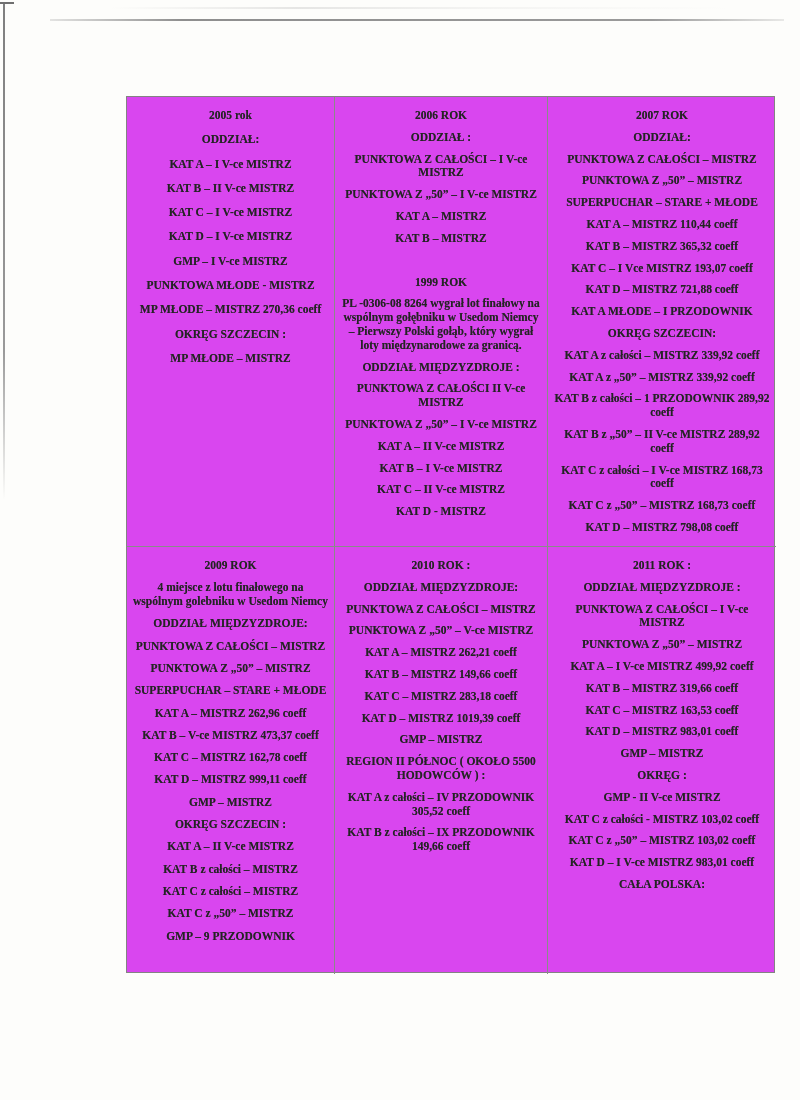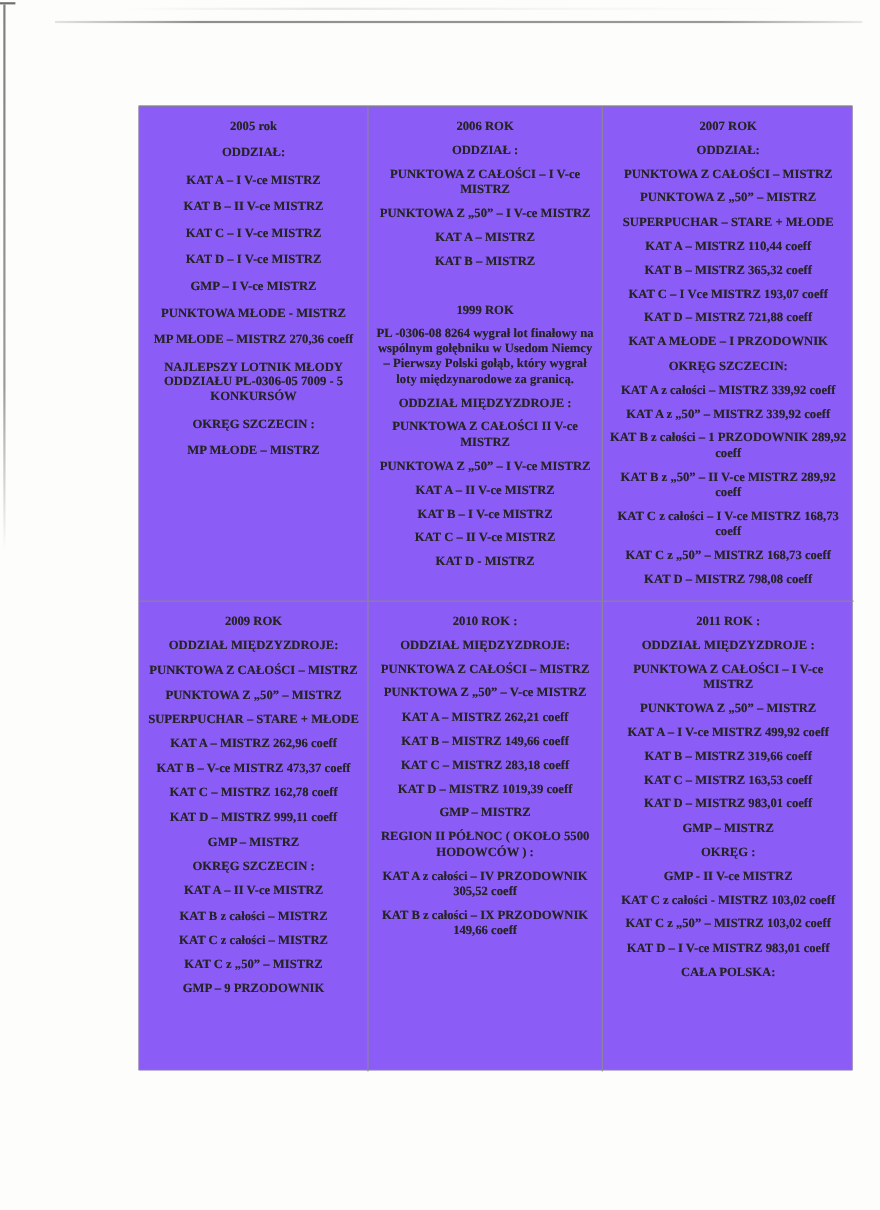--- a/index.html
+++ b/index.html
@@ -25,21 +25,21 @@
     background:linear-gradient(90deg,rgba(190,190,190,0),rgba(185,185,185,.35) 30%,rgba(190,190,190,.15) 60%,rgba(190,190,190,0));
   }
   
   .results-table{
     position:absolute;left:126px;top:96px;width:649px;height:877px;
     display:grid;
     grid-template-columns:208px 213px 228px;
     grid-template-rows:450px 427px;
     border:1px solid #838383;
     box-sizing:border-box;
-    background:#8b5cf6;
+    background:#d946ef;
   }
   .cell{
     box-sizing:border-box;
     padding:5px 2px 4px 2px;
     overflow:hidden;
     text-align:center;
   }
   .cell.row1{border-bottom:1px solid #8a8a8a;}
   .cell:not(.last-col){border-right:1px solid #8a8a8a;}
   .line{
@@ -67,21 +67,20 @@
       <div class="cell row1" data-name="year-cell-2005">
         <p class="line title" data-name="year-heading">2005 rok</p>
         <p class="line" data-name="result-line">ODDZIAŁ:</p>
         <p class="line" data-name="result-line">KAT A – I V-ce MISTRZ</p>
         <p class="line" data-name="result-line">KAT B – II V-ce MISTRZ</p>
         <p class="line" data-name="result-line">KAT C – I V-ce MISTRZ</p>
         <p class="line" data-name="result-line">KAT D – I V-ce MISTRZ</p>
         <p class="line" data-name="result-line">GMP – I V-ce MISTRZ</p>
         <p class="line" data-name="result-line">PUNKTOWA MŁODE - MISTRZ</p>
         <p class="line" data-name="result-line">MP MŁODE – MISTRZ 270,36 coeff</p>
-        <p class="line" data-name="result-line">NAJLEPSZY LOTNIK MŁODY ODDZIAŁU PL-0306-05 7009 - 5 KONKURSÓW</p>
         <p class="line" data-name="result-line">OKRĘG SZCZECIN :</p>
         <p class="line" data-name="result-line">MP MŁODE – MISTRZ</p>
       </div>
       <div class="cell row1" data-name="year-cell-2006-2008">
         <p class="line title" data-name="year-heading">2006 ROK</p>
         <p class="line" data-name="result-line">ODDZIAŁ :</p>
         <p class="line" data-name="result-line">PUNKTOWA Z CAŁOŚCI – I V-ce MISTRZ</p>
         <p class="line" data-name="result-line">PUNKTOWA Z „50” – I V-ce MISTRZ</p>
         <p class="line" data-name="result-line">KAT A – MISTRZ</p>
         <p class="line" data-name="result-line">KAT B – MISTRZ</p>
@@ -110,20 +109,21 @@
         <p class="line" data-name="result-line">KAT A z całości – MISTRZ 339,92 coeff</p>
         <p class="line" data-name="result-line">KAT A z „50” – MISTRZ 339,92 coeff</p>
         <p class="line" data-name="result-line">KAT B z całości – 1 PRZODOWNIK 289,92 coeff</p>
         <p class="line" data-name="result-line">KAT B z „50” – II V-ce MISTRZ 289,92 coeff</p>
         <p class="line" data-name="result-line">KAT C z całości – I V-ce MISTRZ 168,73 coeff</p>
         <p class="line" data-name="result-line">KAT C z „50” – MISTRZ 168,73 coeff</p>
         <p class="line" data-name="result-line">KAT D – MISTRZ 798,08 coeff</p>
       </div>
       <div class="cell" data-name="year-cell-2009">
         <p class="line title" data-name="year-heading">2009 ROK</p>
+        <p class="line" data-name="result-line">4 miejsce z lotu finałowego na wspólnym golebniku w Usedom Niemcy</p>
         <p class="line" data-name="result-line">ODDZIAŁ MIĘDZYZDROJE:</p>
         <p class="line" data-name="result-line">PUNKTOWA Z CAŁOŚCI – MISTRZ</p>
         <p class="line" data-name="result-line">PUNKTOWA Z „50” – MISTRZ</p>
         <p class="line" data-name="result-line">SUPERPUCHAR – STARE + MŁODE</p>
         <p class="line" data-name="result-line">KAT A – MISTRZ 262,96 coeff</p>
         <p class="line" data-name="result-line">KAT B – V-ce MISTRZ 473,37 coeff</p>
         <p class="line" data-name="result-line">KAT C – MISTRZ 162,78 coeff</p>
         <p class="line" data-name="result-line">KAT D – MISTRZ 999,11 coeff</p>
         <p class="line" data-name="result-line">GMP – MISTRZ</p>
         <p class="line" data-name="result-line">OKRĘG SZCZECIN :</p>

